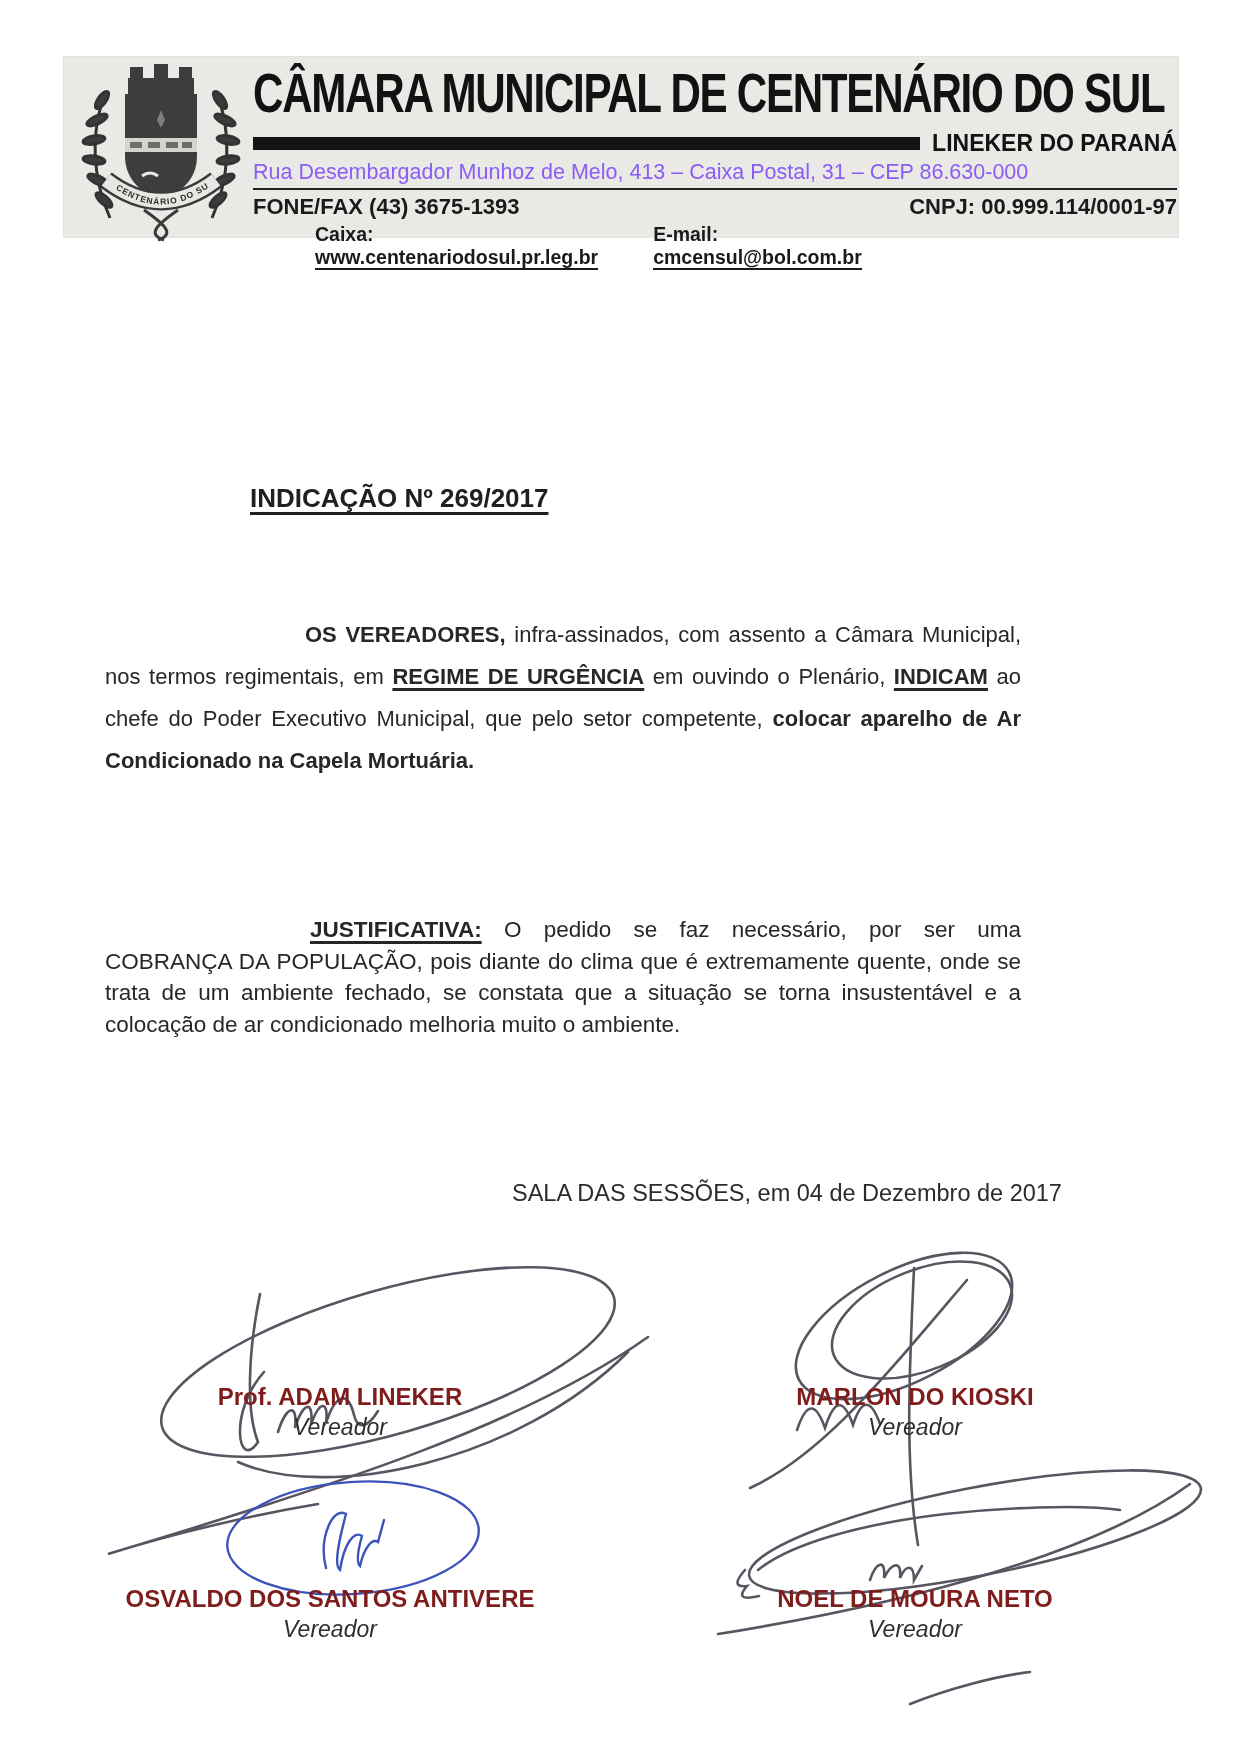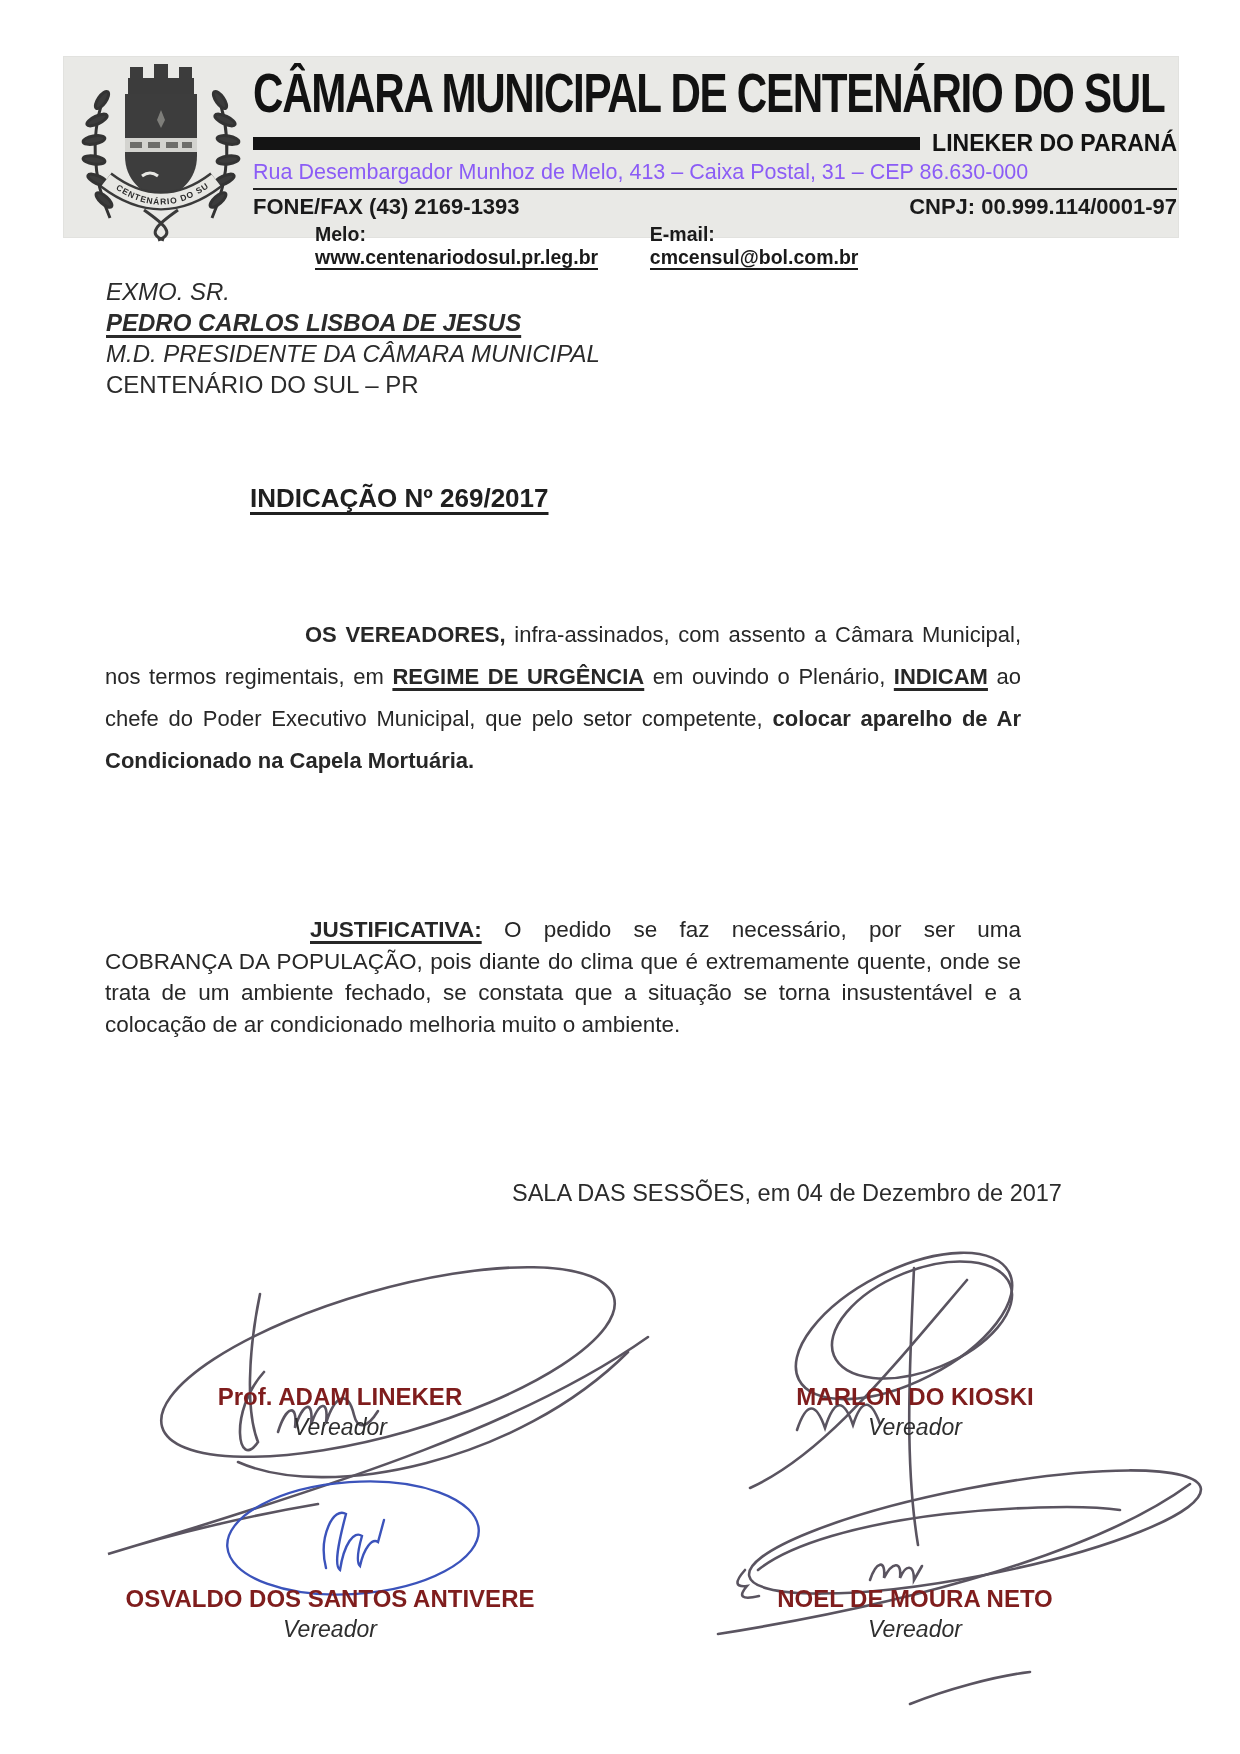--- a/index.html
+++ b/index.html
@@ -245,41 +245,35 @@
   </div>
 
   <div class="header-content">
     <div class="org-name">CÂMARA MUNICIPAL DE CENTENÁRIO DO SUL</div>
     <div class="bar-row">
       <div class="bar"></div>
       <div class="state-label">LINEKER DO PARANÁ</div>
     </div>
     <div class="address-line">Rua Desembargador Munhoz de Melo, 413  –  Caixa Postal, 31 – CEP  86.630-000</div>
     <div class="phone-row">
-      <span>FONE/FAX (43) 2169-1393</span>
+      <span>FONE/FAX (43) 3675-1393</span>
       <span>CNPJ: 00.999.114/0001-97</span>
     </div>
     <div class="site-row">
       <span>
-        <span>Melo:</span>
+        <span>Caixa:</span>
         <span class="u-link">www.centenariodosul.pr.leg.br</span>
       </span>
       <span>
         <span>E-mail:</span>
         <span class="u-link">cmcensul@bol.com.br</span>
       </span>
     </div>
   </div>
 
-  <div class="addressee">
-    <div class="addr-l1">EXMO. SR.</div>
-    <div class="addr-l2">PEDRO CARLOS LISBOA DE JESUS</div>
-    <div class="addr-l3">M.D. PRESIDENTE DA CÂMARA MUNICIPAL</div>
-    <div class="addr-l4">CENTENÁRIO DO SUL – PR</div>
-  </div>
 
   <div class="doc-title">
     <span>INDICAÇÃO Nº 269/2017</span>
   </div>
 
   <p class="para1"><span class="bold">OS VEREADORES,</span><span> infra-assinados, com assento a Câmara Municipal, nos termos regimentais, em </span><span class="bold-u">REGIME DE URGÊNCIA</span><span> em ouvindo o Plenário, </span><span class="bold-u">INDICAM</span><span> ao chefe do Poder Executivo Municipal, que pelo setor competente, </span><span class="bold">colocar aparelho de Ar Condicionado na Capela Mortuária.</span></p>
 
   <p class="para2"><span class="bold-u">JUSTIFICATIVA:</span><span>  O pedido se faz necessário, por ser uma COBRANÇA DA POPULAÇÃO, pois diante do clima que é extremamente quente, onde se trata de um ambiente fechado, se constata que a situação se torna insustentável e a colocação de ar condicionado melhoria muito o ambiente.</span></p>
 
   <div class="date-line">SALA DAS SESSÕES, em 04 de Dezembro de 2017</div>

